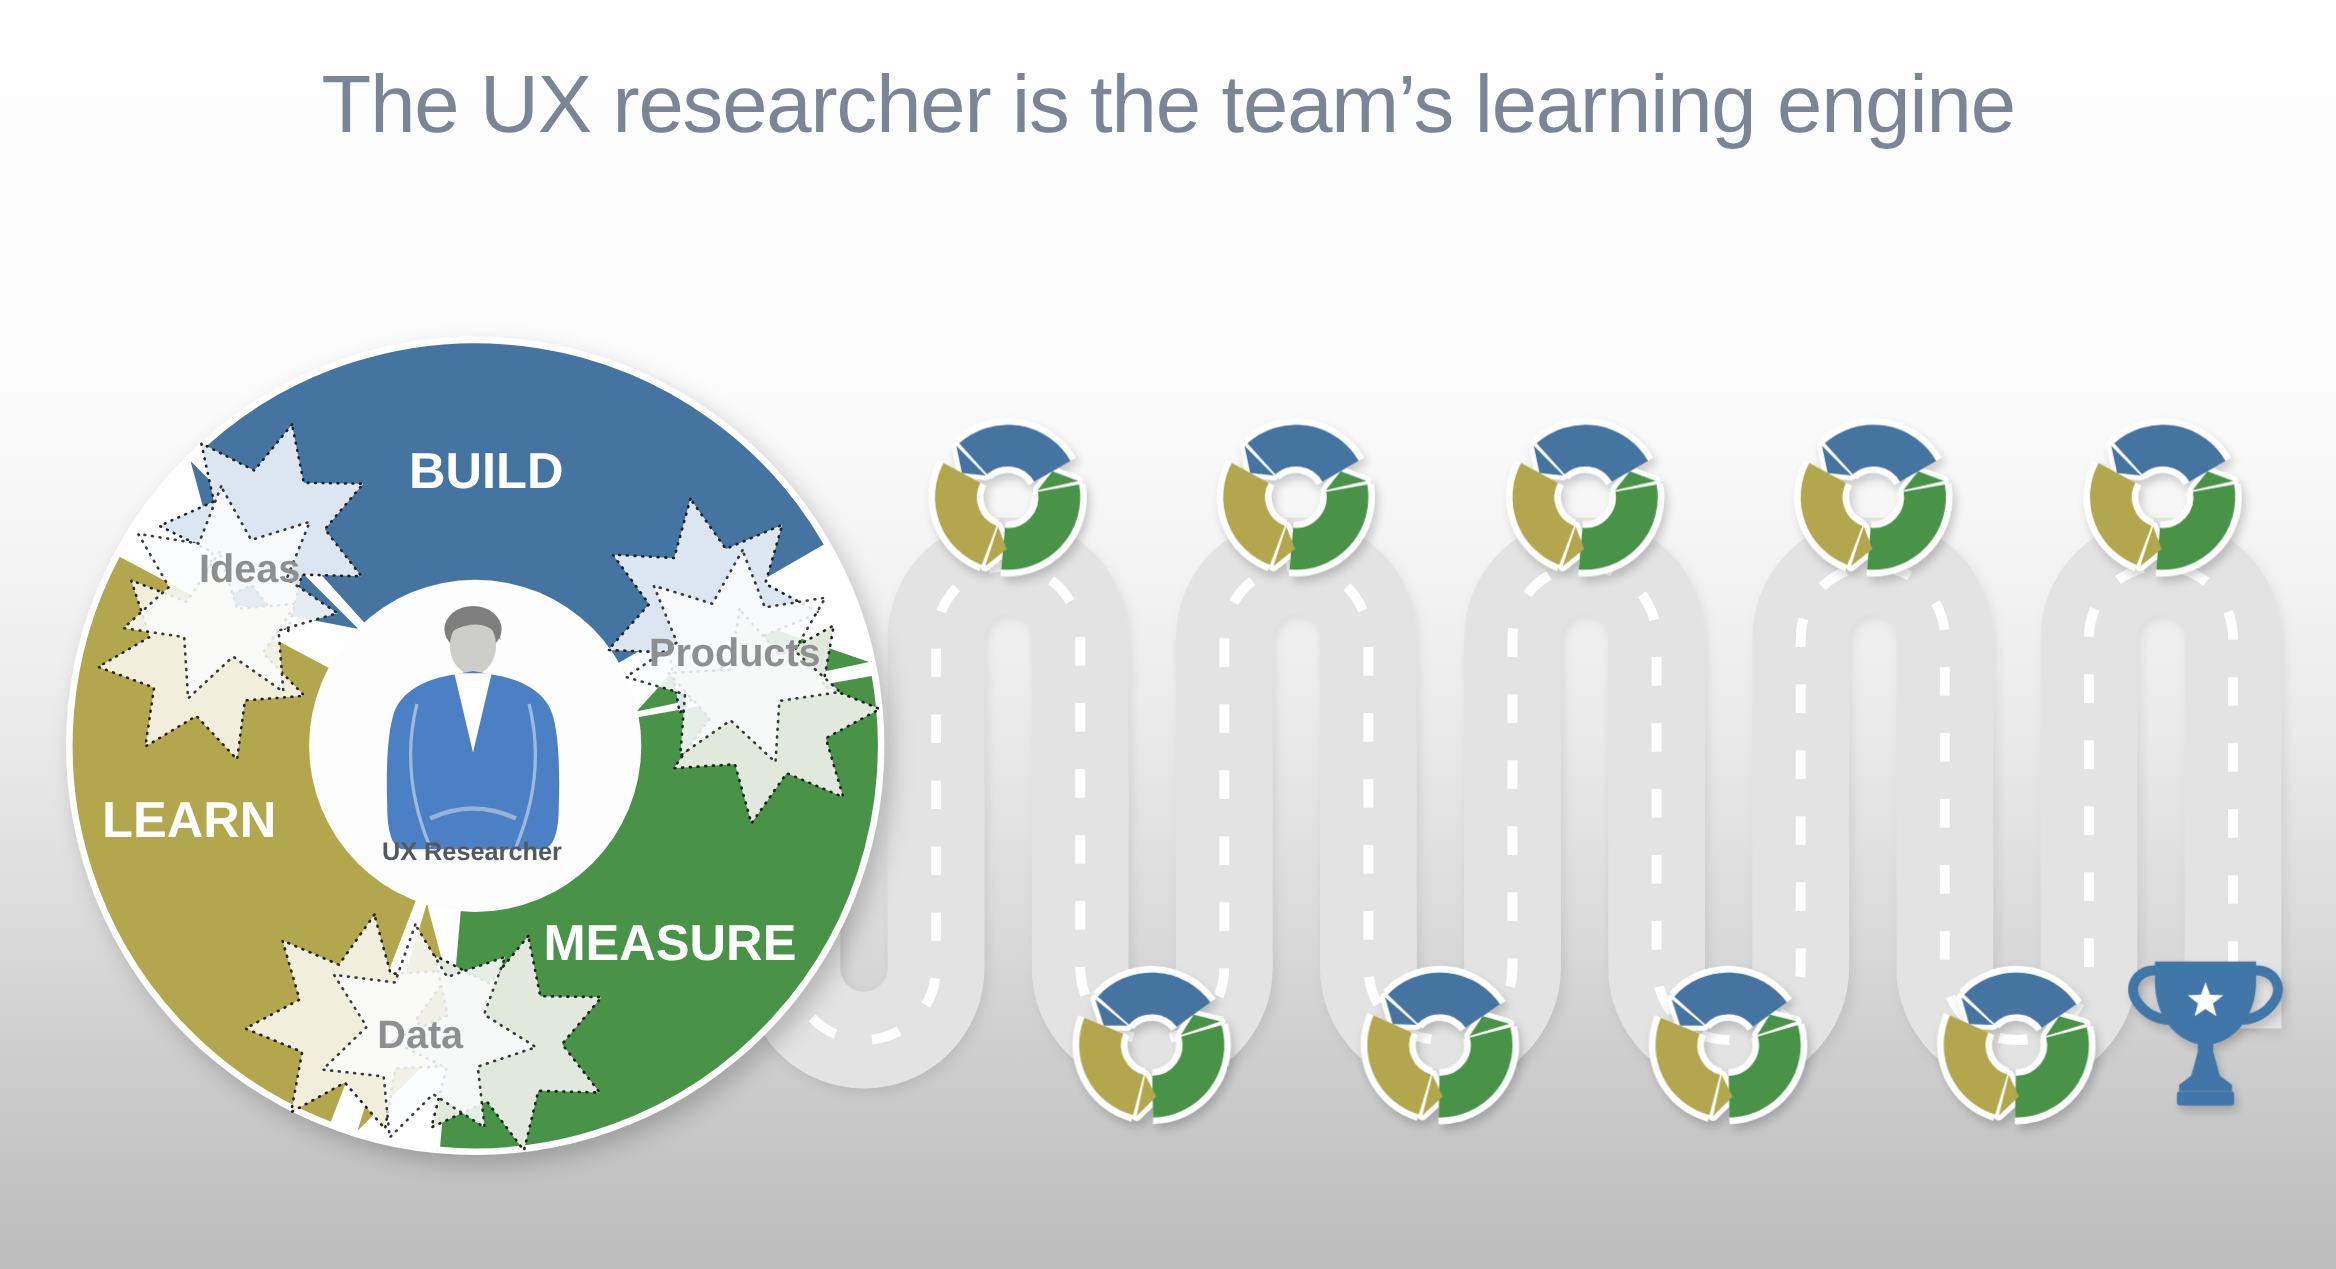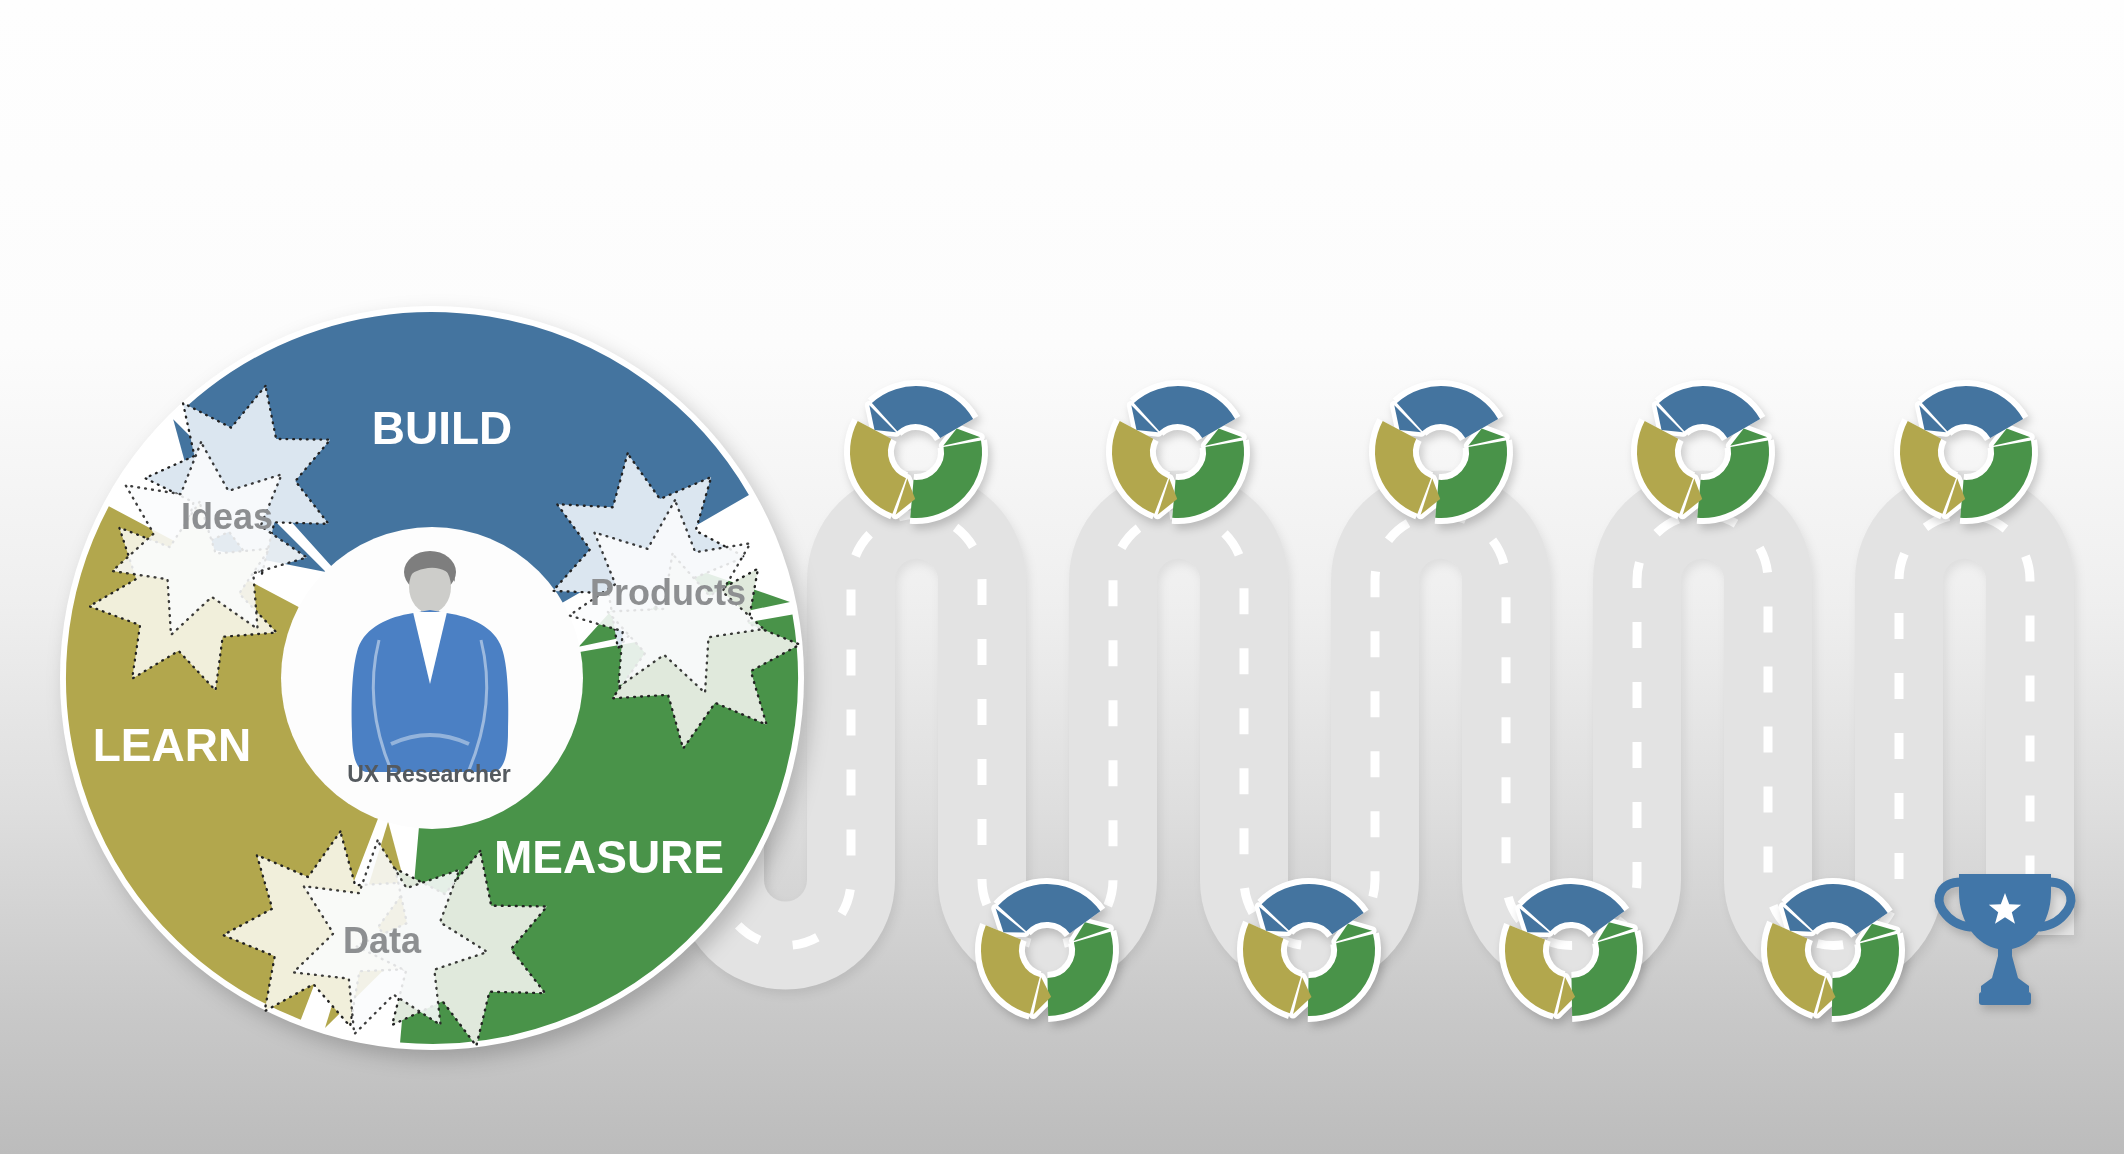--- a/index.html
+++ b/index.html
@@ -23,20 +23,21 @@
   .star-dotted{stroke:#222;stroke-width:2.4;stroke-dasharray:0.8 6.2;stroke-linecap:round;}
   .soft-shadow{filter:drop-shadow(7px 9px 10px rgba(0,0,0,0.20));}
   .mini-shadow{filter:drop-shadow(3px 5px 4px rgba(0,0,0,0.18));}
   .road-shadow{filter:drop-shadow(3px 5px 5px rgba(0,0,0,0.08));}
 </style>
 </head>
 <body>
 
 <div class="stage">
 
+  <div class="title">The UX researcher is the team’s learning engine</div>
 
   <svg width="2124" height="1154" viewBox="0 0 2124 1154" style="position:absolute;top:0;left:0;">
 
     <defs>
 
       <polygon id="star7" points="0,-100 -23.9,-49.6 -78.2,-62.3 -53.6,-12.2 -97.5,22.3 -43,34.3 -43.4,90.1 0,55 43.4,90.1 43,34.3 97.5,22.3 53.6,-12.2 78.2,-62.3 23.9,-49.6"></polygon>
 
       <g id="bml-cycle">
         <g stroke="#ffffff" stroke-width="50" fill="none">
           <path d="M-31.4,-34.9 A47,47 0 0 1 40.7,-23.5"></path>

